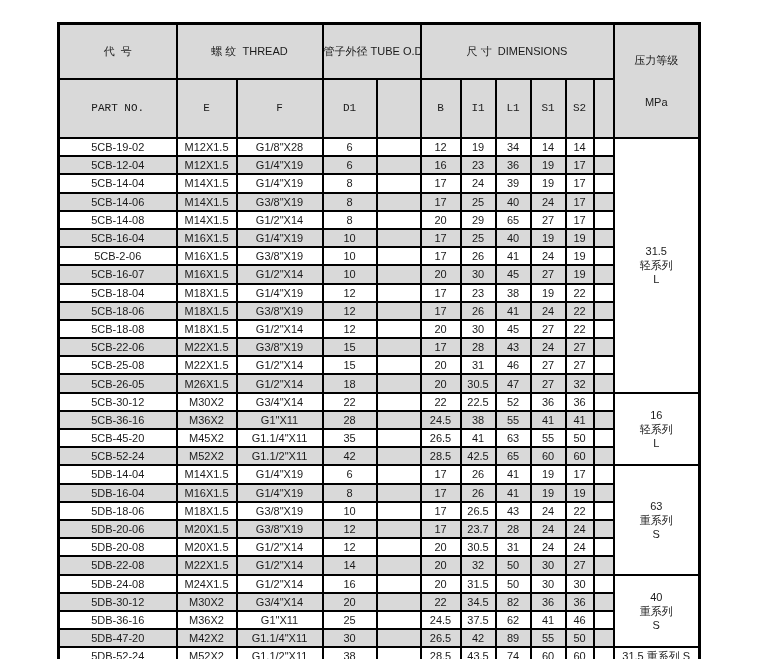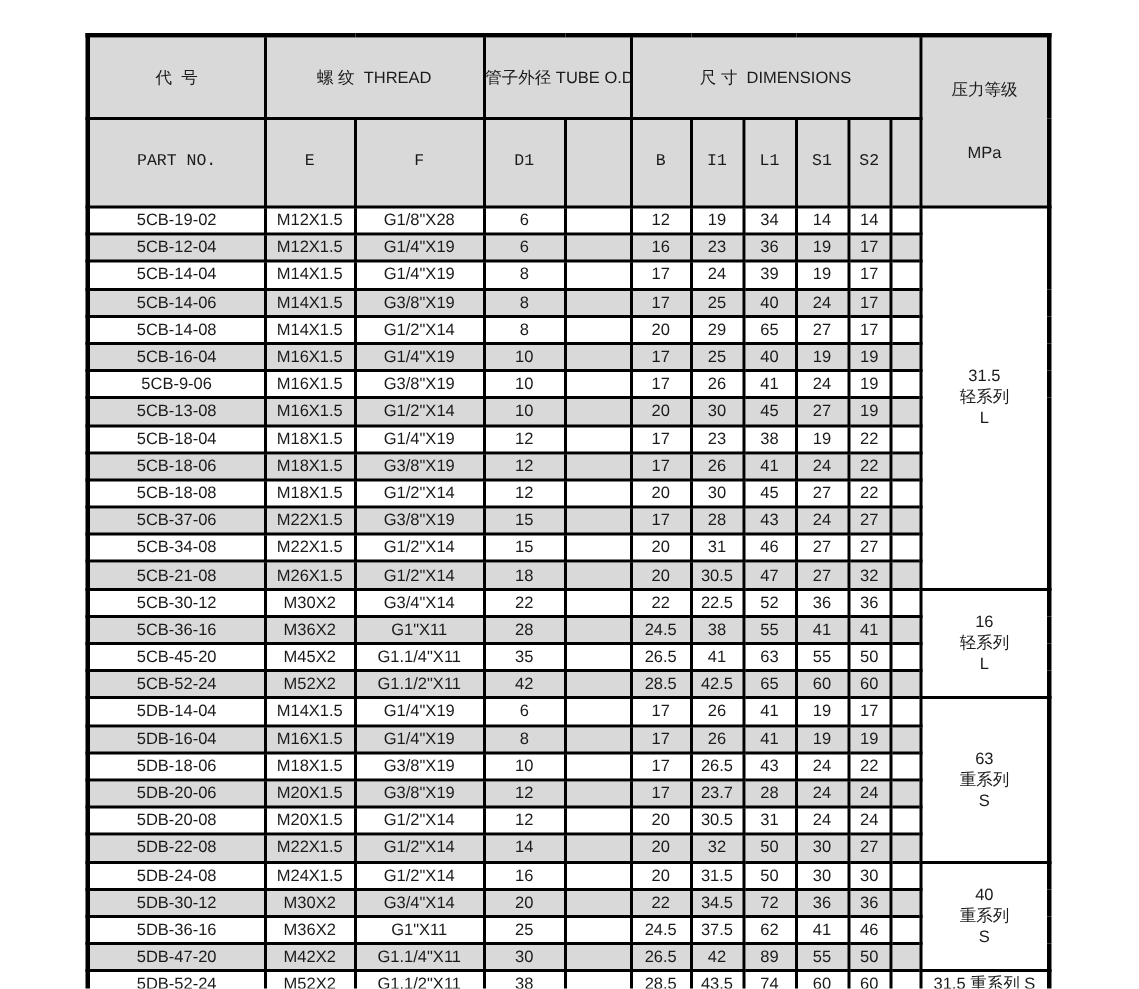--- a/index.html
+++ b/index.html
@@ -177,34 +177,34 @@
           <td>10</td>
           <td></td>
           <td>17</td>
           <td>25</td>
           <td>40</td>
           <td>19</td>
           <td>19</td>
           <td></td>
         </tr>
         <tr class="white">
-          <td>5CB-9-06</td>
+          <td>5CB-2-06</td>
           <td>M16X1.5</td>
           <td>G3/8"X19</td>
           <td>10</td>
           <td></td>
           <td>17</td>
           <td>26</td>
           <td>41</td>
           <td>24</td>
           <td>19</td>
           <td></td>
         </tr>
         <tr class="gray">
-          <td>5CB-13-08</td>
+          <td>5CB-16-07</td>
           <td>M16X1.5</td>
           <td>G1/2"X14</td>
           <td>10</td>
           <td></td>
           <td>20</td>
           <td>30</td>
           <td>45</td>
           <td>27</td>
           <td>19</td>
           <td></td>
@@ -242,47 +242,47 @@
           <td>12</td>
           <td></td>
           <td>20</td>
           <td>30</td>
           <td>45</td>
           <td>27</td>
           <td>22</td>
           <td></td>
         </tr>
         <tr class="gray">
-          <td>5CB-37-06</td>
+          <td>5CB-22-06</td>
           <td>M22X1.5</td>
           <td>G3/8"X19</td>
           <td>15</td>
           <td></td>
           <td>17</td>
           <td>28</td>
           <td>43</td>
           <td>24</td>
           <td>27</td>
           <td></td>
         </tr>
         <tr class="white">
-          <td>5CB-34-08</td>
+          <td>5CB-25-08</td>
           <td>M22X1.5</td>
           <td>G1/2"X14</td>
           <td>15</td>
           <td></td>
           <td>20</td>
           <td>31</td>
           <td>46</td>
           <td>27</td>
           <td>27</td>
           <td></td>
         </tr>
         <tr class="gray">
-          <td>5CB-21-08</td>
+          <td>5CB-26-05</td>
           <td>M26X1.5</td>
           <td>G1/2"X14</td>
           <td>18</td>
           <td></td>
           <td>20</td>
           <td>30.5</td>
           <td>47</td>
           <td>27</td>
           <td>32</td>
           <td></td>
@@ -446,21 +446,21 @@
           </td>
         </tr>
         <tr class="gray">
           <td>5DB-30-12</td>
           <td>M30X2</td>
           <td>G3/4"X14</td>
           <td>20</td>
           <td></td>
           <td>22</td>
           <td>34.5</td>
-          <td>72</td>
+          <td>82</td>
           <td>36</td>
           <td>36</td>
           <td></td>
         </tr>
         <tr class="white">
           <td>5DB-36-16</td>
           <td>M36X2</td>
           <td>G1"X11</td>
           <td>25</td>
           <td></td>

